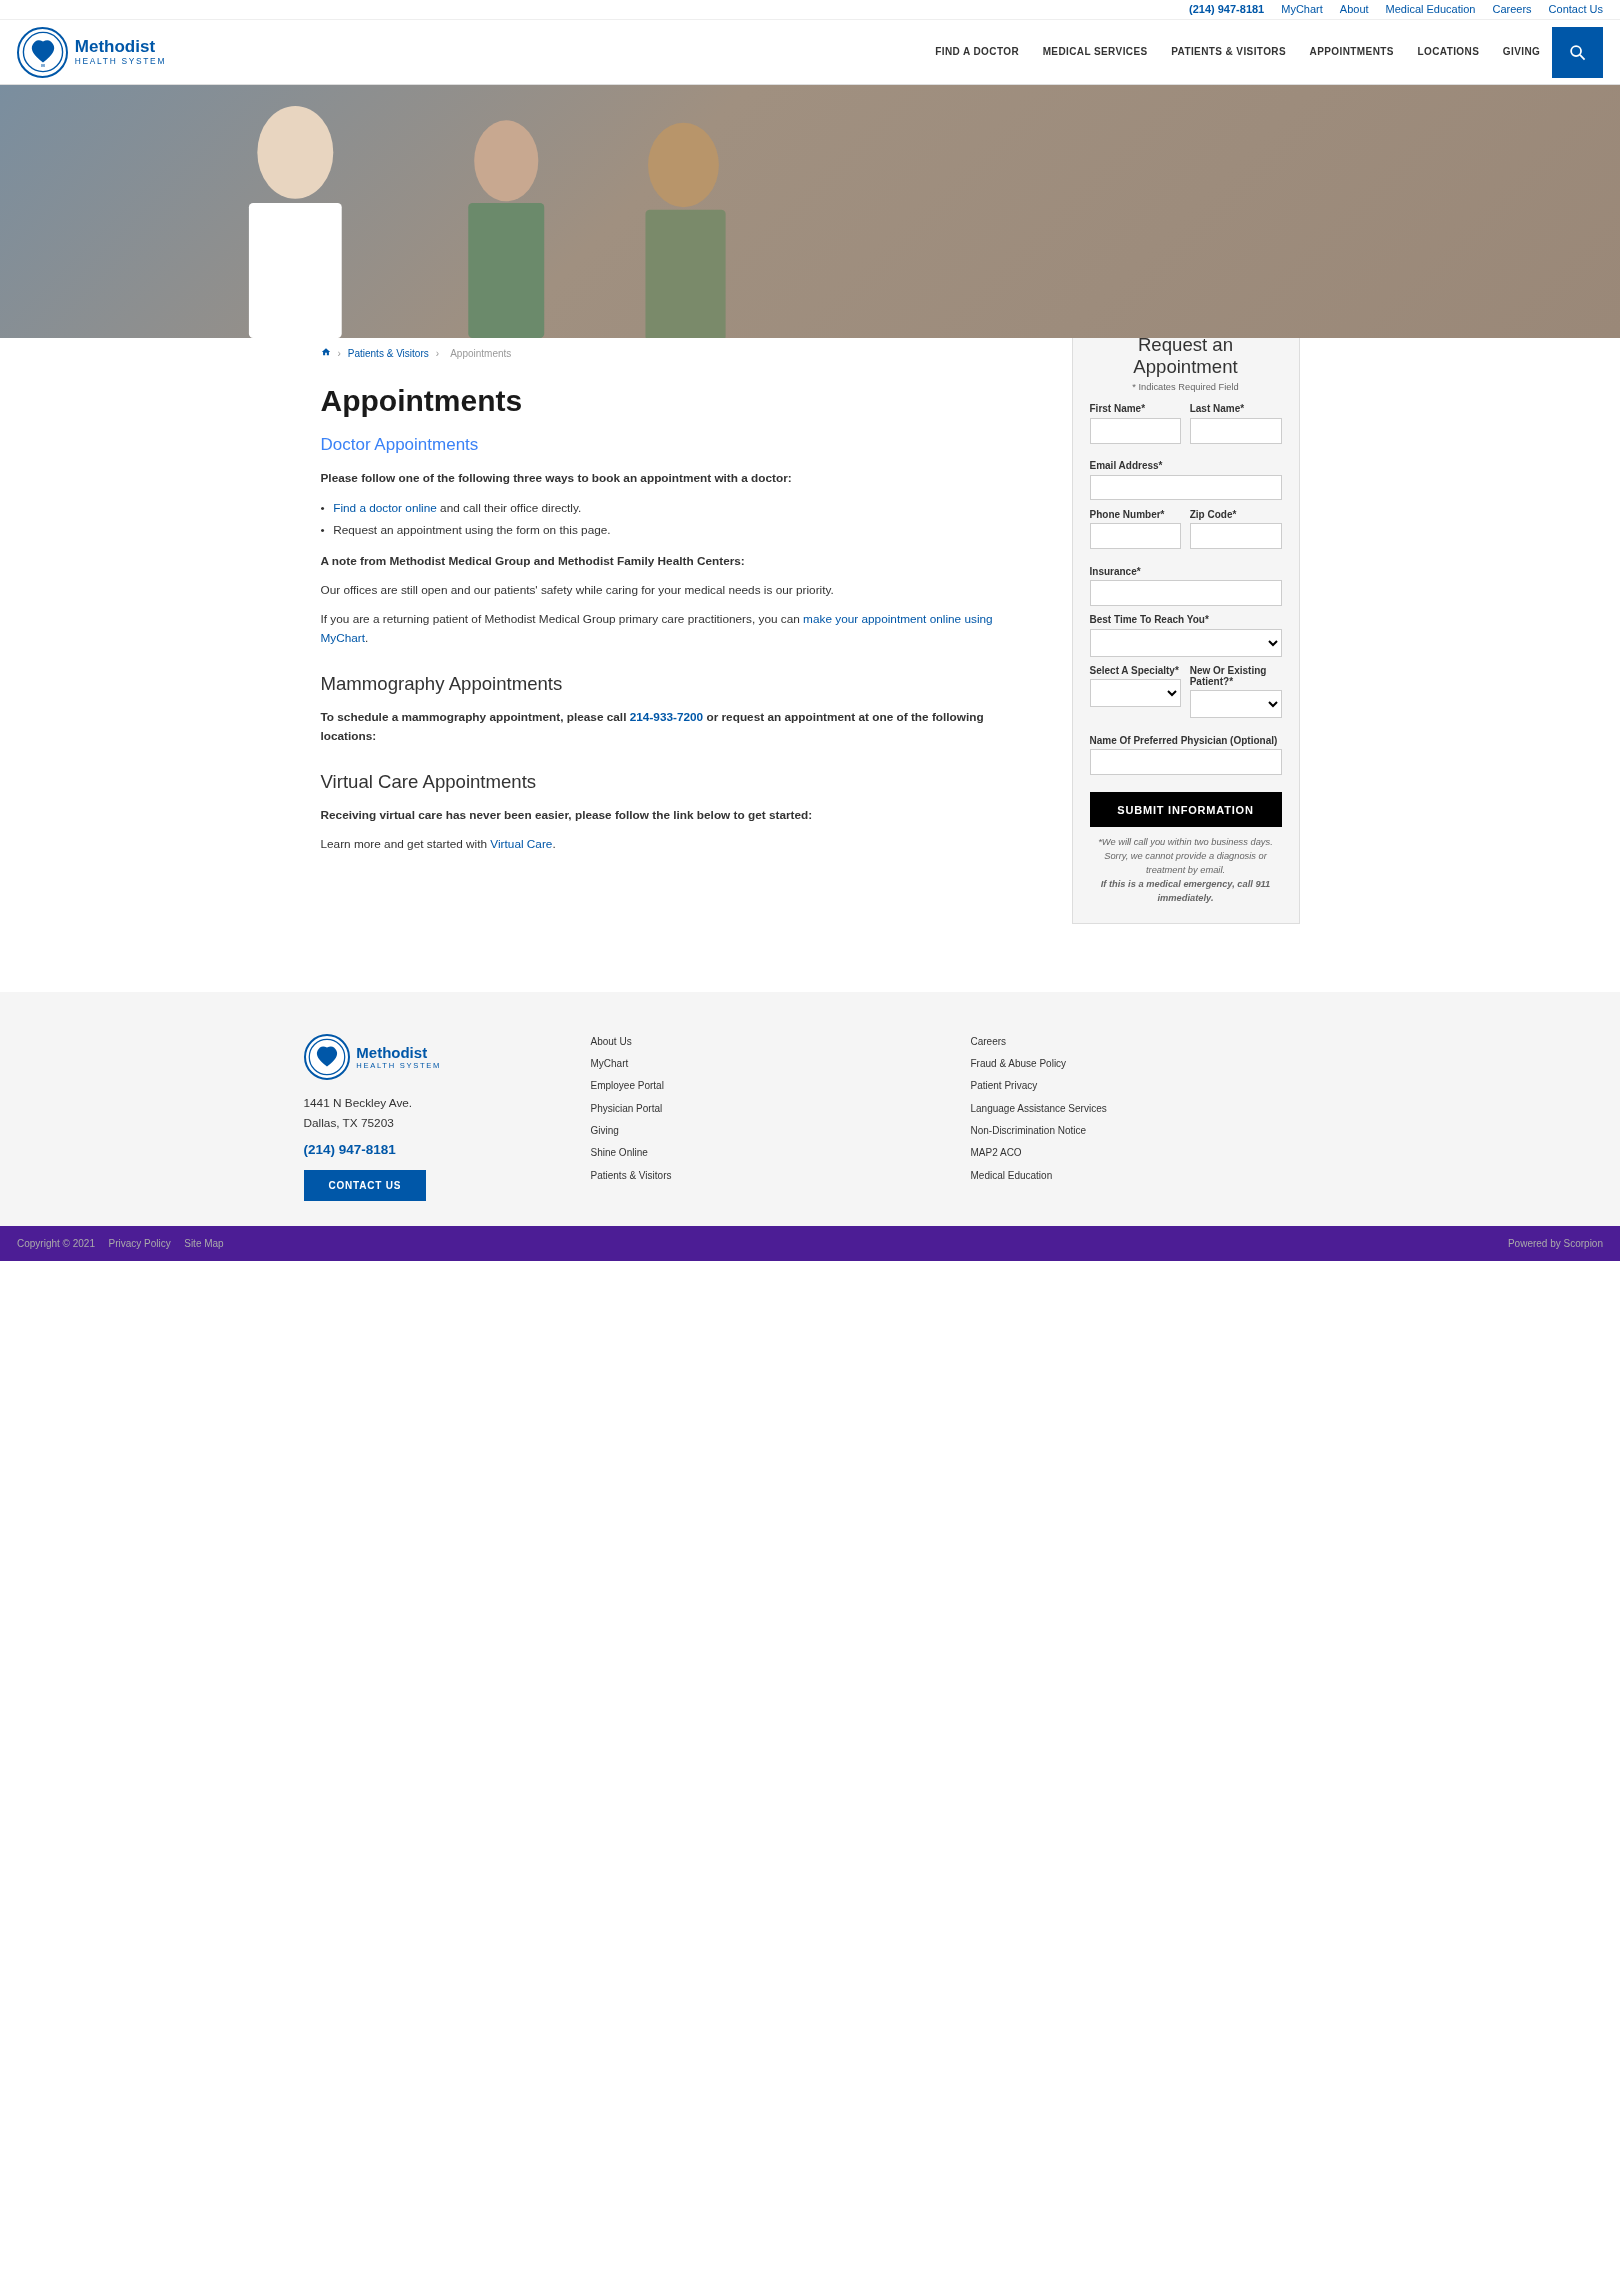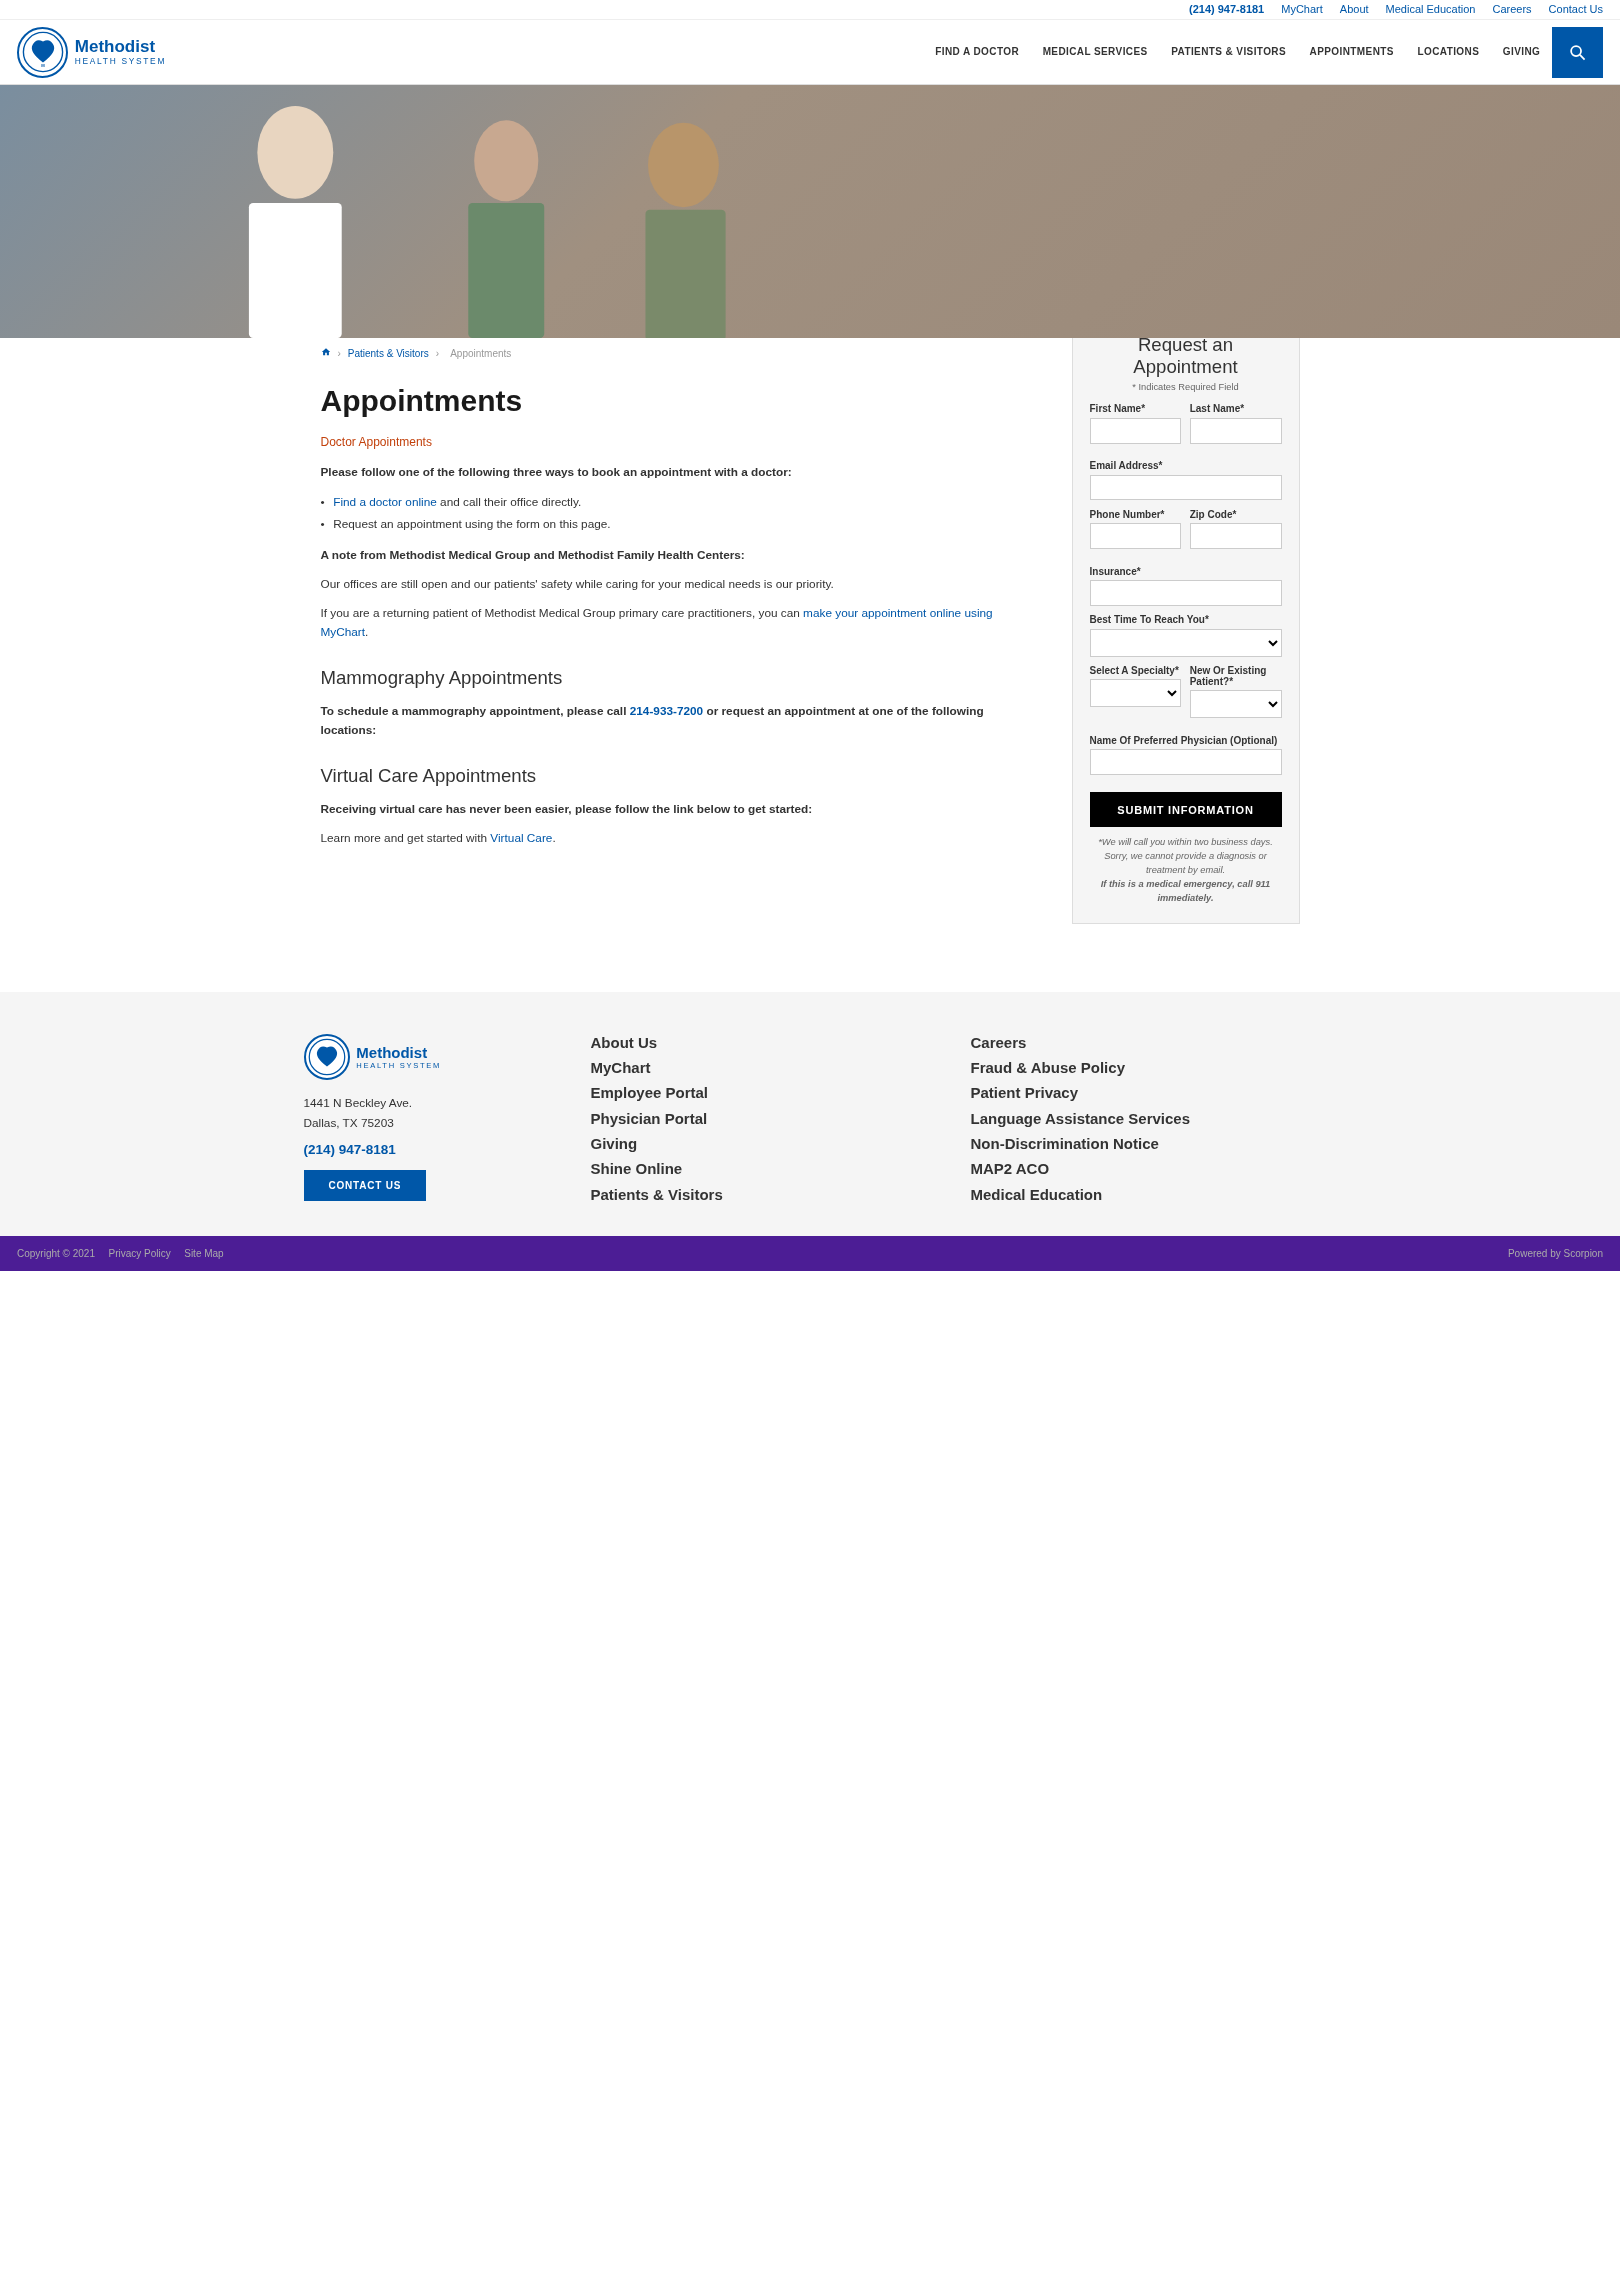--- a/index.html
+++ b/index.html
@@ -126,23 +126,23 @@
       flex: 1;
       min-width: 0;
     }
     .content-left h1 {
       font-size: 30px;
       font-weight: bold;
       color: #1a1a1a;
       margin-bottom: 17px;
     }
     .content-left h2 {
-      font-size: 12px;
+      font-size: 17px;
       font-weight: normal;
-      color: #c2410c;
+      color: #3b82f6;
       margin-bottom: 13.5px;
     }
     .content-left h3 {
       font-size: 18.6px;
       font-weight: normal;
       color: #333;
       margin: 25px 0 13.5px;
     }
     .content-left p {
       margin-bottom: 10px;
@@ -269,21 +269,21 @@
       font-size: 10px;
       font-weight: bold;
       letter-spacing: 0.8px;
       text-transform: uppercase;
       cursor: pointer;
       text-decoration: none;
       display: inline-block;
     }
     .footer-links ul { list-style: none; }
     .footer-links ul li { margin-bottom: 8.4px; }
-    .footer-links ul li a { color: #333; text-decoration: none; font-size: 15px; font-weight: bold; }
+    .footer-links ul li a { color: #333; text-decoration: none; font-size: 10px; }
 
     .footer-bottom {
       background: #4c1d95;
       padding: 11.8px 17px;
       display: flex;
       align-items: center;
       justify-content: space-between;
     }
     .footer-bottom-left { display: flex; gap: 13.5px; align-items: center; }
     .footer-bottom a, .footer-bottom span { color: #aaa; font-size: 10px; text-decoration: none; }

